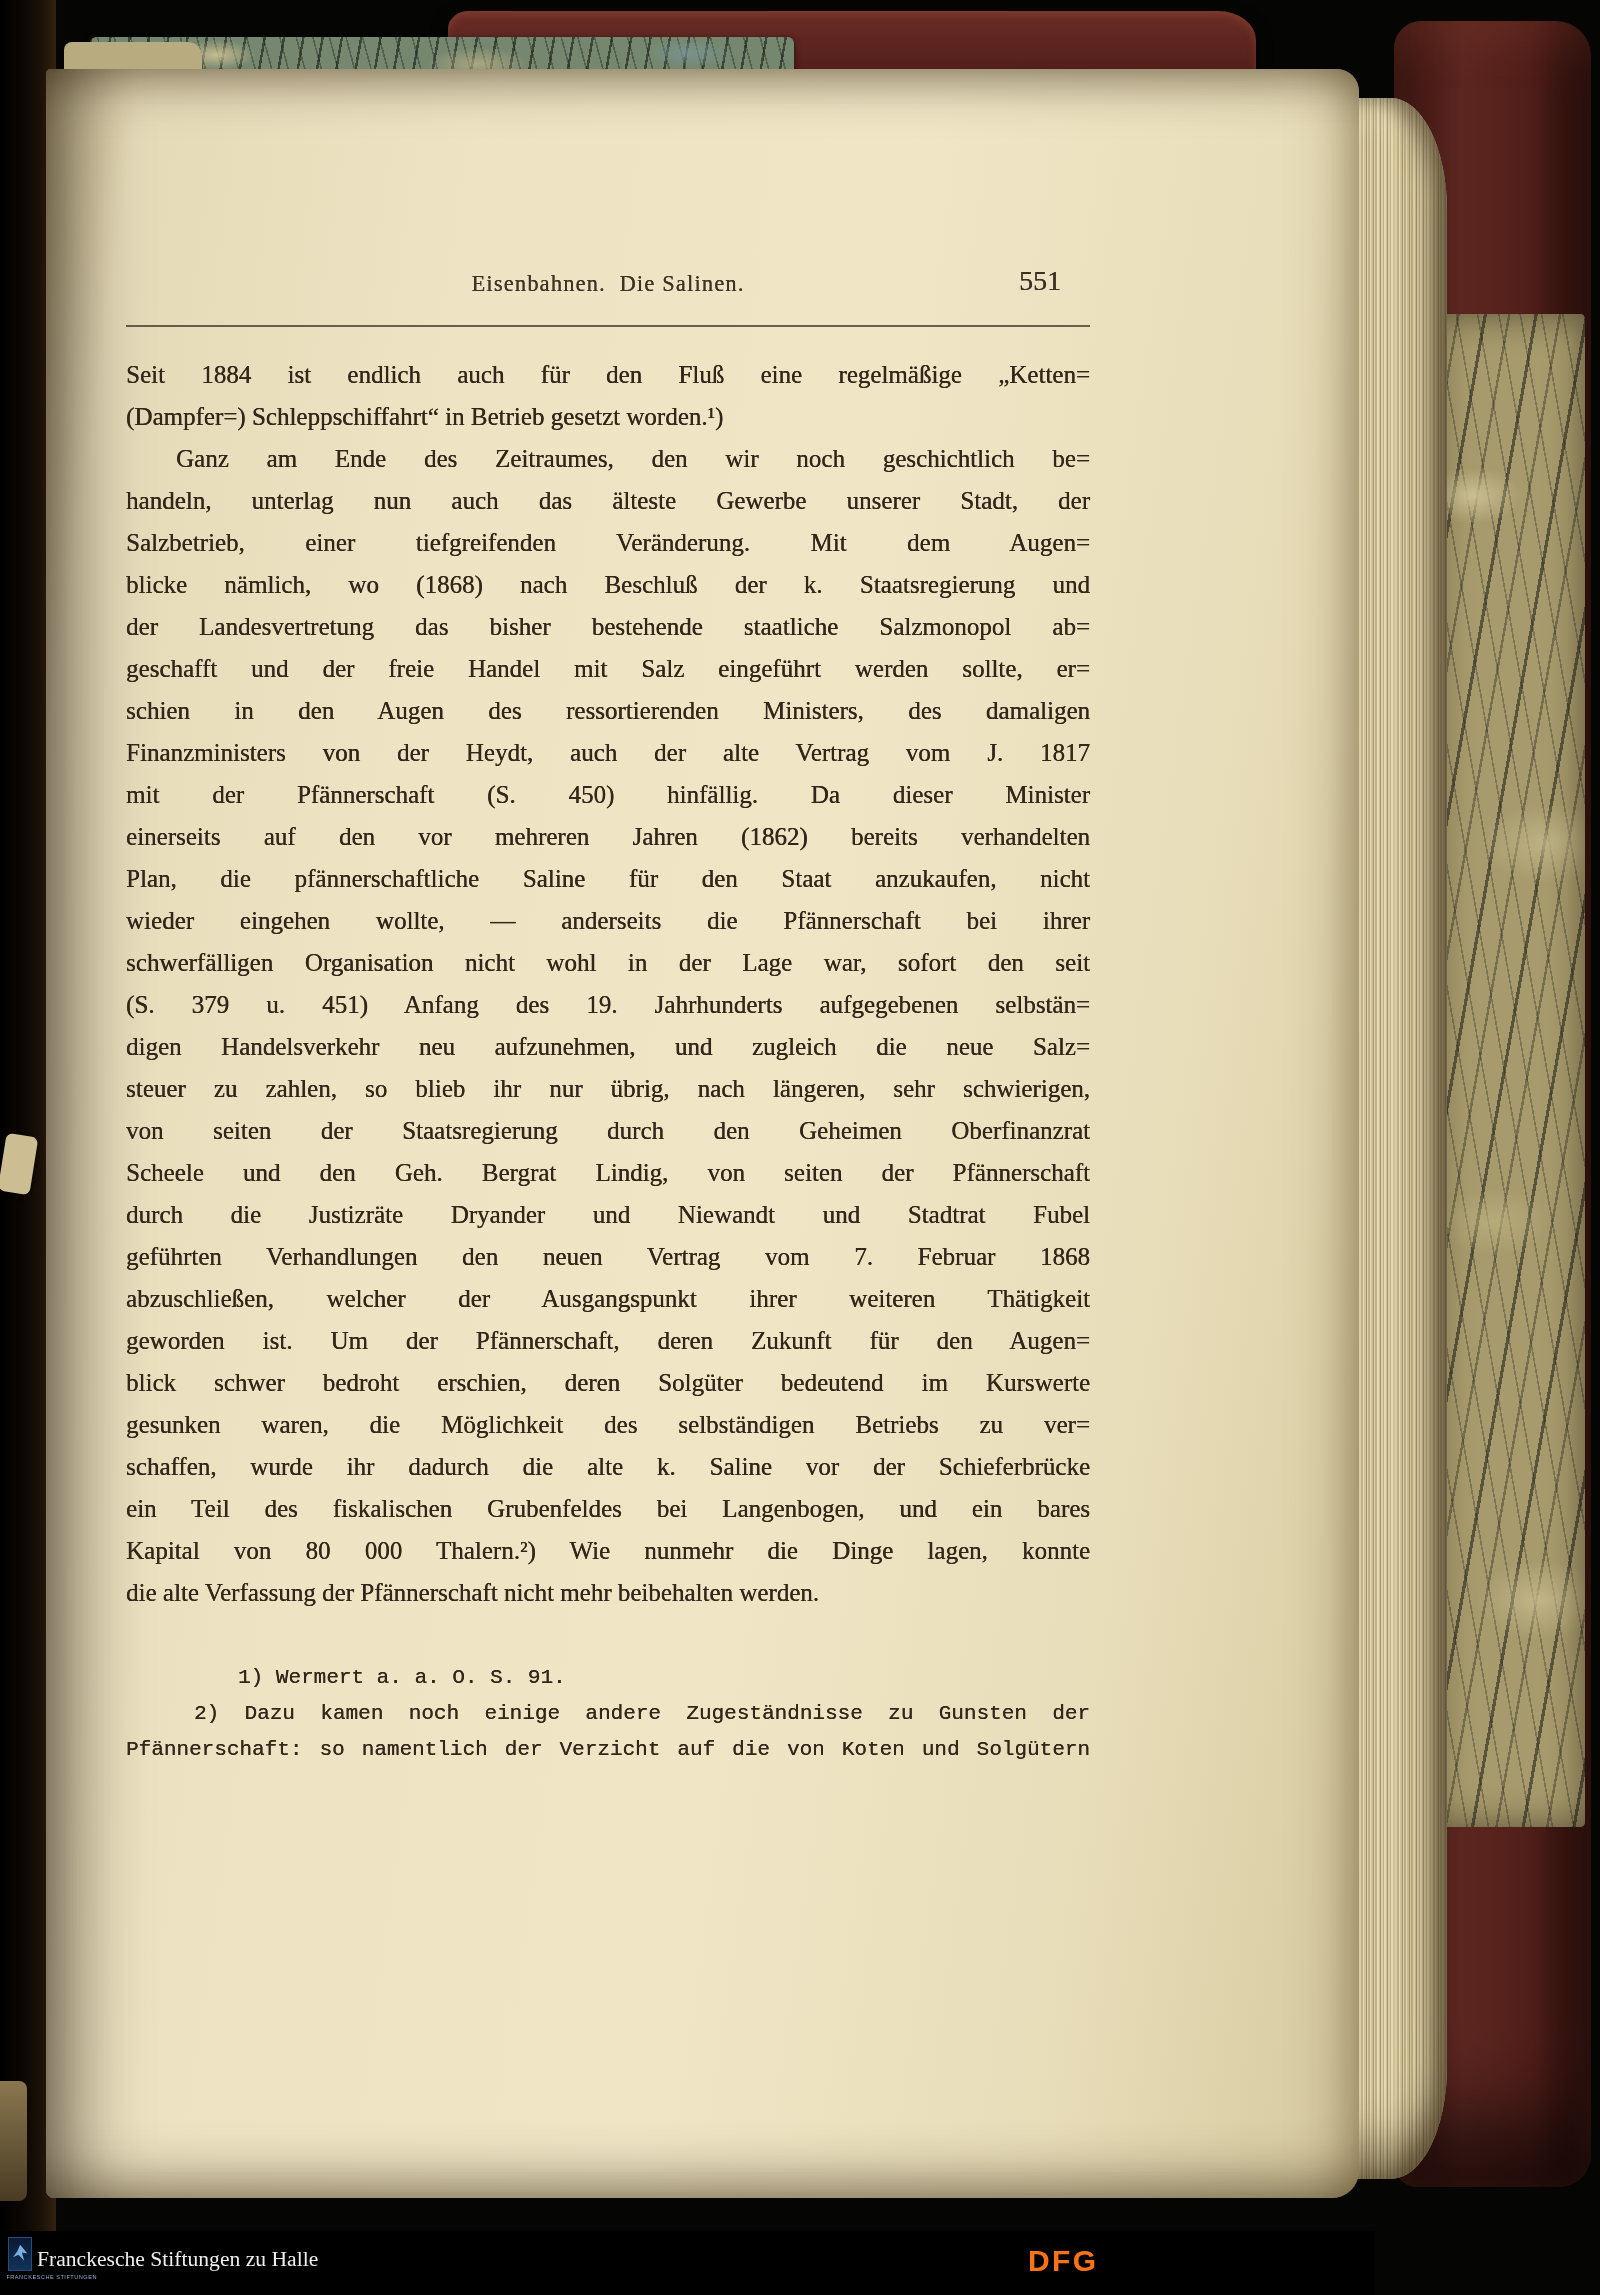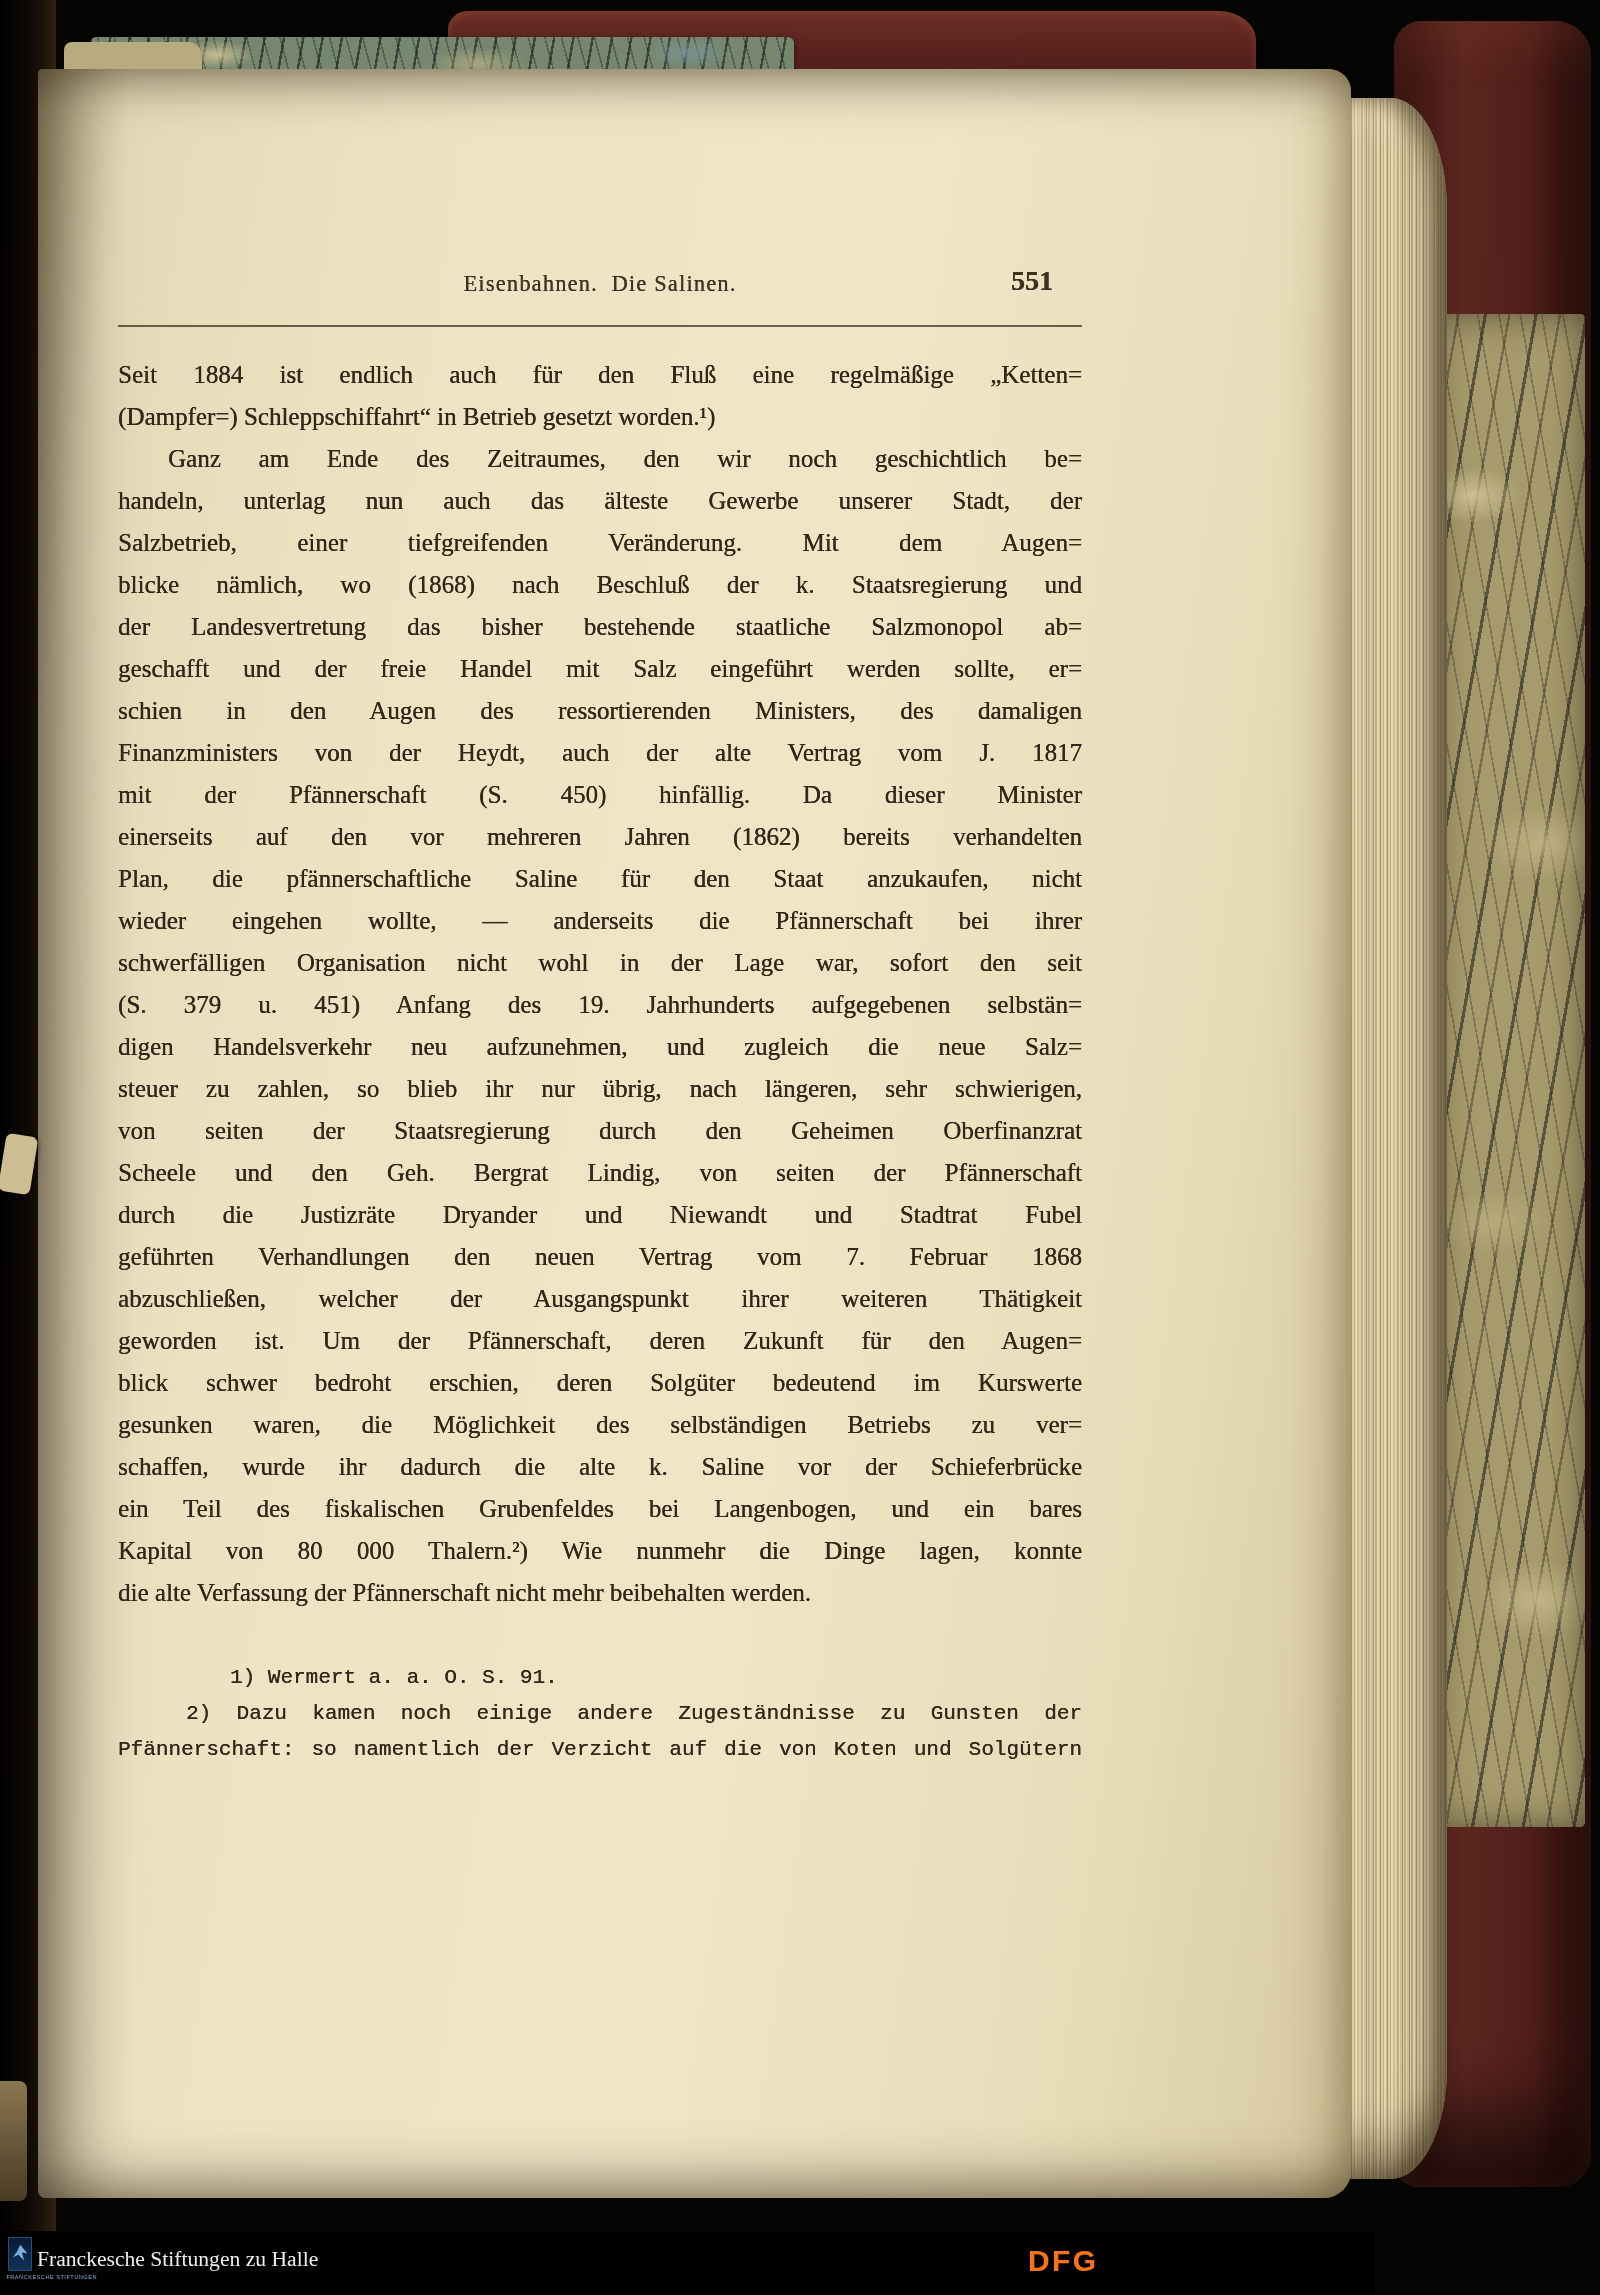--- a/index.html
+++ b/index.html
@@ -41,33 +41,33 @@
          border-radius:8px 56px 56px 12.8px / 8px 112px 112px 12.8px;
          box-shadow:inset -16px 0 22.4px rgba(60,45,22,.6), inset 0 -36px 44px rgba(55,42,22,.45), inset 0 25.6px 32px rgba(255,246,212,.22);}
   .corner-paper{position:absolute;left:64px;top:42px;width:138px;height:35px;z-index:4;
          background:#b9ab80;border-radius:8px 14.4px 1.6px 1.6px;}
   .chip1{position:absolute;left:1.6px;top:1135px;width:32px;height:58px;z-index:6;
          background:#cdbd92;border-radius:6.4px;transform:rotate(9deg);box-shadow:1.6px 1.6px 4.8px rgba(0,0,0,.5);}
   .chip2{position:absolute;left:0;top:2081px;width:27px;height:120px;z-index:6;
          background:linear-gradient(180deg,#8a7750,#4a3b24);border-radius:0 8px 8px 0;}
 
   
-  .page{position:absolute;left:38px;top:69px;width:1313px;height:2129px;z-index:5;
+  .page{position:absolute;left:46px;top:69px;width:1313px;height:2129px;z-index:5;
         background:linear-gradient(98deg,#c6b992 0%,#e5dab8 6%,#eee4c3 28%,#f0e6c6 55%,#e8ddb9 80%,#d6c99f 100%);
         border-radius:4.8px 22.4px 27px 8px;
         box-shadow:inset 59px 0 72px -34px rgba(32,20,8,.6),
                    inset -42px 0 56px -32px rgba(95,75,38,.5),
                    inset 0 42px 51px -34px rgba(62,47,24,.5),
                    inset 0 -51px 59px -37px rgba(62,47,24,.48);}
   .content{position:absolute;left:80px;top:202px;width:964px;color:#32271a;}
 
   .header{position:relative;height:43px;}
   .title{display:block;text-align:center;font-size:22.4px;letter-spacing:1.2px;color:#3e3425;white-space:pre;
          text-shadow:0.2px 0 0 currentColor;}
-  .pnum{position:absolute;right:29px;top:-6.4px;font-size:28px;color:#3a3023;text-shadow:0.2px 0 0 currentColor;font-weight:bold;}
+  .pnum{position:absolute;right:29px;top:-6.4px;font-size:28px;color:#3a3023;text-shadow:0.2px 0 0 currentColor;}
   .rule{margin-top:11.2px;border-top:2.4px solid rgba(62,50,34,.75);}
 
   .body{margin-top:27px;font-size:25px;line-height:42px;text-shadow:0.3px 0 0 currentColor;}
   .line{text-align:justify;text-align-last:justify;}
   .line.lastline{text-align-last:left;}
   .para.indent .line:first-child{text-indent:50px;}
 
   .footnotes{margin-top:46px;font-size:21px;line-height:36px;text-shadow:0.2px 0 0 currentColor;font-family:Liberation Mono, monospace;}
   .fn1 .fline{text-indent:112px;}
   .fn2 .fline{text-align:justify;text-align-last:justify;}

